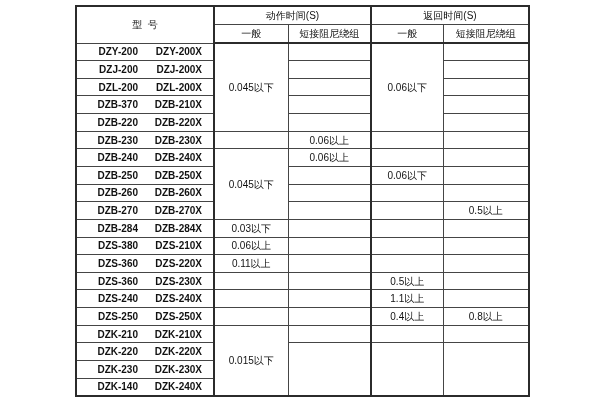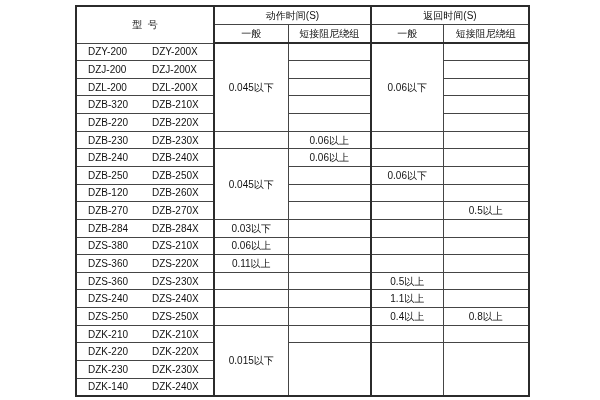--- a/index.html
+++ b/index.html
@@ -24,21 +24,21 @@
   thead th{height:17px;}
   tbody tr{height:17.65px;}
   
   .gb{border-left:2px solid #2b2b2b;}
   
   thead tr.sub th{border-bottom:2px solid #2b2b2b;margin-left:23px;}
   th.model-h{white-space:pre;}
   .model-wrap{
     display:flex;justify-content:center;align-items:center;gap:14px;
   }
-  .model-wrap span{display:inline-block;min-width:50px;text-align:left;}
+  .model-wrap span{display:inline-block;min-width:50px;text-align:right;font-weight:bold;}
 </style>
 </head>
 <body>
 
 <table class="spec">
   <colgroup>
     <col style="width:138px">
     <col style="width:74px">
     <col style="width:83px">
     <col style="width:72px">
@@ -86,21 +86,21 @@
             <span>DZL-200</span>
             <span>DZL-200X</span>
           </div>
         </td>
         <td></td>
         <td></td>
       </tr>
       <tr>
         <td>
           <div class="model-wrap">
-            <span>DZB-320</span>
+            <span>DZB-370</span>
             <span>DZB-210X</span>
           </div>
         </td>
         <td></td>
         <td></td>
       </tr>
       <tr>
         <td>
           <div class="model-wrap">
             <span>DZB-220</span>
@@ -141,21 +141,21 @@
             <span>DZB-250X</span>
           </div>
         </td>
         <td></td>
         <td class="gb">0.06以下</td>
         <td></td>
       </tr>
       <tr>
         <td>
           <div class="model-wrap">
-            <span>DZB-120</span>
+            <span>DZB-260</span>
             <span>DZB-260X</span>
           </div>
         </td>
         <td></td>
         <td class="gb"></td>
         <td></td>
       </tr>
       <tr>
         <td>
           <div class="model-wrap">

